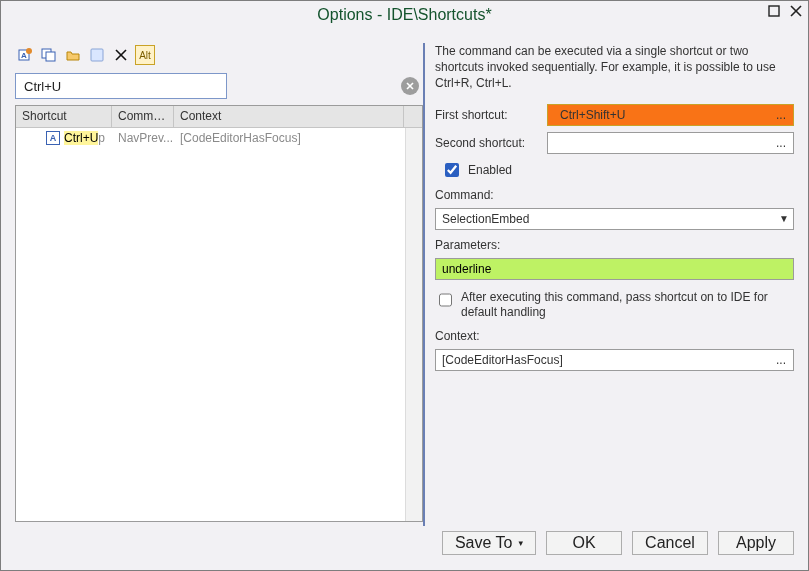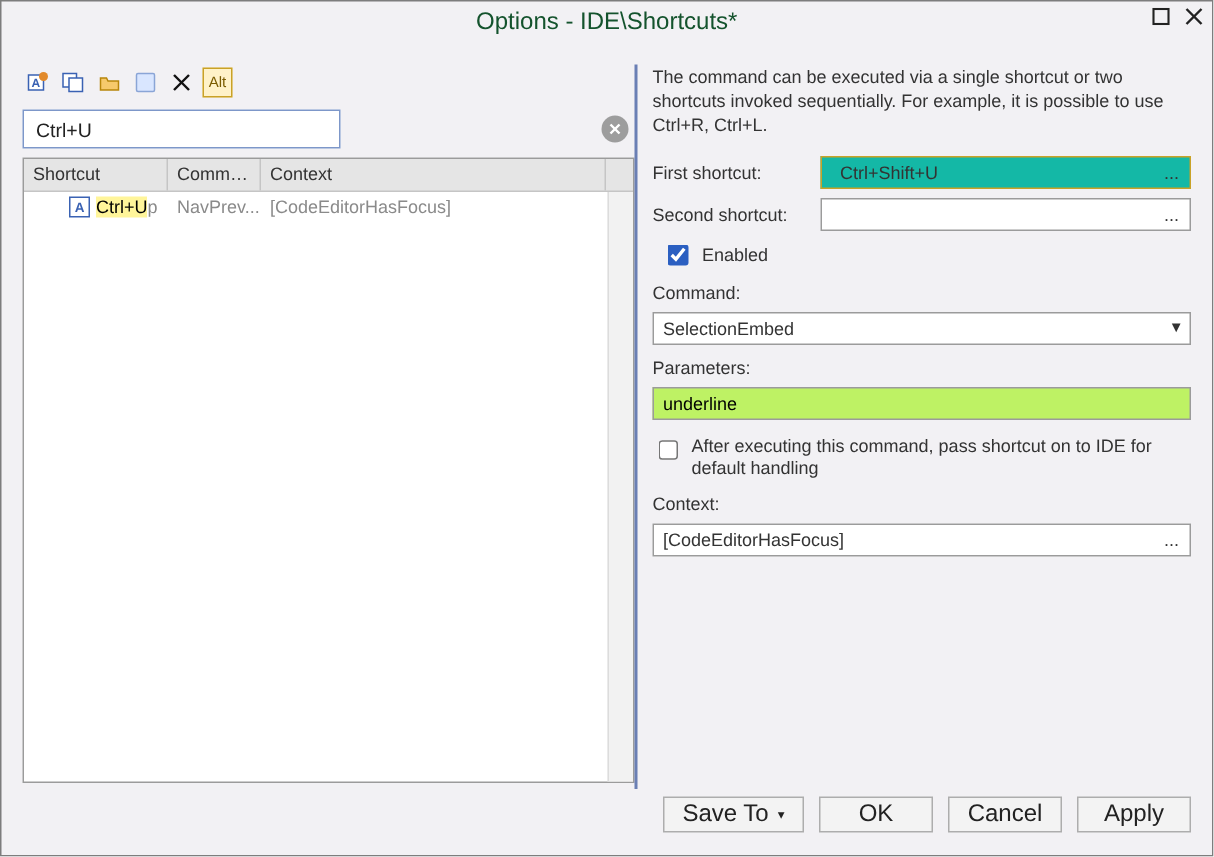--- a/index.html
+++ b/index.html
@@ -67,21 +67,21 @@
     width: 17px; background: #f2f2f2; border-left: 1px solid #dcdcdc;
   }
   .grid-head-wrap { display:flex; }
   .right-pane p.desc { margin: 0 0 6px 0; line-height: 1.35; font-size: 12px; color: #333; }
   .form-row { display: flex; align-items: center; gap: 16px; }
   .form-row label { width: 96px; font-size: 12px; color: #333; }
   .form-row .field {
     flex: 1; height: 22px; border: 1px solid #9b9b9b; background: #fff;
     display: flex; align-items: center; padding: 0 2px 0 6px; font-size: 12px;
   }
-  .form-row .field.focus { border: 1px solid #c9a227; background: #14b8a6; padding-left: 12px; }
+  .form-row .field.focus { border: 1px solid #c9a227; background: #f97316; padding-left: 12px; }
   .field .dots { margin-left: auto; width: 20px; text-align: center; color: #333; cursor: pointer; }
   .check-row { display: flex; align-items: center; gap: 6px; padding-left: 0; }
   .check-row input[type=checkbox] { width: 14px; height: 14px; accent-color:#2b5fc1; }
   .check-row.disabled { color: #9d9d9d; }
   .check-row.disabled input { opacity:.55; }
   .stack-label { font-size: 12px; color: #333; margin-top: 2px; }
   .select {
     height: 22px; border: 1px solid #9b9b9b; background: #fff; font-size: 12px;
     display: flex; align-items: center; padding: 0 4px 0 6px;
   }

